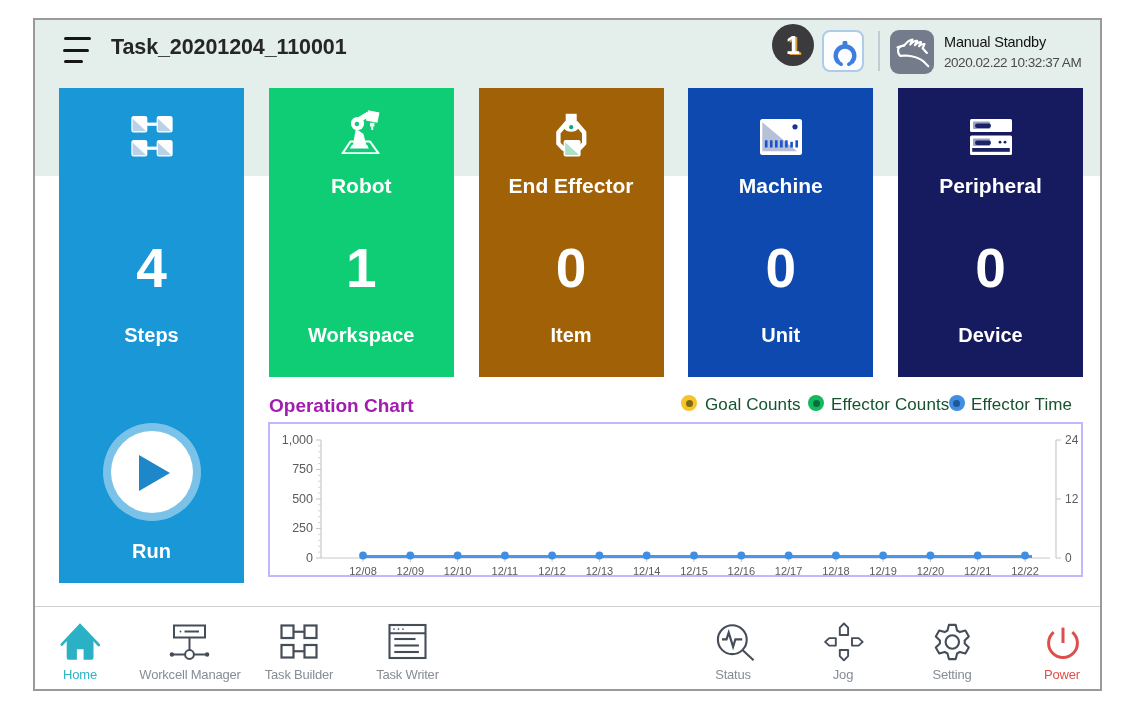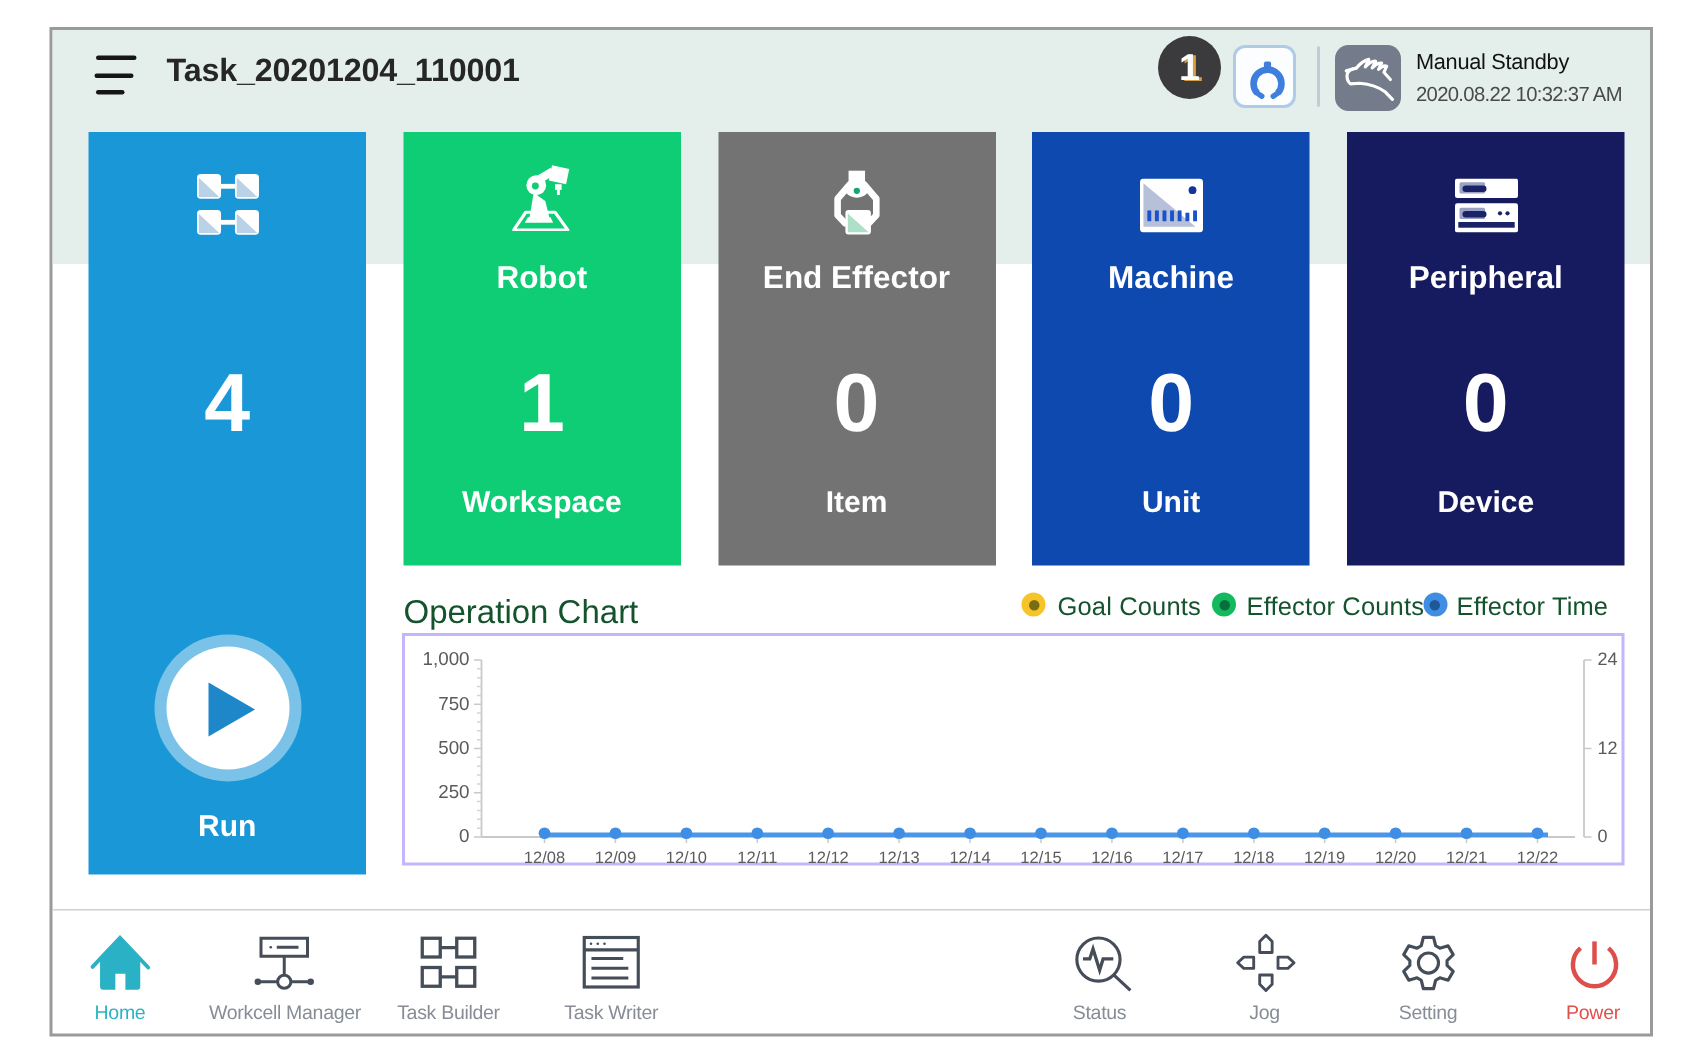--- a/index.html
+++ b/index.html
@@ -20,21 +20,21 @@
 #mdate { position:absolute; left:909px; top:35px; white-space:nowrap; font-size:13.5px; letter-spacing:-0.45px; color:#4a4a4a; }
 .card { position:absolute; top:68px; width:185px; text-align:center; }
 .cicon { position:absolute; left:0; width:185px; display:flex; justify-content:center; }
 .ctitle { position:absolute; top:86px; width:185px; font-size:21px; font-weight:bold; color:#fff; }
 .cnum { position:absolute; top:152px; width:185px; font-size:55px; font-weight:bold; color:#fff; line-height:56px; }
 .clab { position:absolute; width:185px; font-size:20px; font-weight:bold; color:#fff; }
 .ring { position:absolute; left:43.5px; top:335px; width:98px; height:98px; border-radius:50%; background:rgba(255,255,255,0.42); }
 .pcirc { position:absolute; left:51.5px; top:343px; width:82px; height:82px; border-radius:50%; background:#fff; }
 .ptri { position:absolute; left:80px; top:367px; width:0; height:0;
   border-left:31px solid #1d87c9; border-top:18.5px solid transparent; border-bottom:18.5px solid transparent; }
-#opchart { position:absolute; left:234px; top:375px; font-size:22px; font-weight:normal; color:#14532d; }
+#opchart { position:absolute; left:234px; top:375px; font-size:19px; font-weight:bold; color:#a21caf; }
 .ldot { position:absolute; top:375px; width:16px; height:16px; border-radius:50%; }
 .ldot i { position:absolute; left:4.5px; top:4.5px; width:7px; height:7px; border-radius:50%; display:block; }
 .ltxt { position:absolute; top:375px; font-size:17px; letter-spacing:0.1px; color:#14532d; }
 #chartbox { position:absolute; left:233px; top:402px; width:815px; height:155px; border:2px solid #c4b5fd; background:#fff; }
 #navline { position:absolute; left:0; top:586px; width:1067px; height:1px; background:#cdd1d4; }
 .nitem { position:absolute; top:598px; width:0; }
 .nicon { position:absolute; left:-22px; top:0; width:44px; height:44px; }
 .nlab { position:absolute; left:-75px; top:48.5px; width:150px; text-align:center; font-size:13px; letter-spacing:-0.2px; font-weight:normal; }
 </style></head>
 <body>
@@ -51,37 +51,38 @@
 <path d="M14.6,30.4 L17.2,32.2" stroke-width="3.6" stroke-linecap="round"></path>
 <path d="M27.4,30.4 L24.8,32.2" stroke-width="3.6" stroke-linecap="round"></path>
 <rect x="18.6" y="9" width="4.8" height="6.5" rx="1.4" fill="#3e7edd" stroke="none"></rect>
 </svg></div>
 <div id="vsep"></div>
 <div id="handsq"><svg width="44" height="44" viewBox="0 0 44 44" fill="none" stroke="#fff" stroke-width="2.1" stroke-linecap="round" stroke-linejoin="round">
 <path d="M7.5,17.2 L14.3,15.4 C16.5,12.6 19.5,10.3 22.5,9.6 L20.2,14.6 C22.3,12.3 25.1,10.6 27.1,10.8 L24.8,15.3 C26.8,13.2 29.2,11.8 31.1,12.1 L29,16.3 C30.8,14.6 32.9,13.6 34.5,14.1 L32.6,18.2 L36.9,23"></path>
 <path d="M14.3,15.4 C10.2,16 8,17.8 8,20.3 C8,22.8 9,24.9 10.3,25.9 L16.5,25.5 C23.5,26 29.5,28.2 33.6,31.4 L38.3,36.3"></path>
 </svg></div>
 <div id="mstat">Manual Standby</div>
-<div id="mdate">2020.08.22 10:32:37 AM</div>
+<div id="mdate">2020.02.22 10:32:37 AM</div>
 <div class="card" style="left:24.0px;background:#1a97d7;height:495px">
         <div class="cicon" style="top:28px">
           <svg width="42" height="41" viewBox="0 0 41.3 41">
             <rect x="0" y="0" width="16" height="16.5" rx="2.5" fill="#fff"></rect>
             <path d="M1.2,2.5 L14.8,15.3 L1.2,15.3 Z" fill="#b9d2e8"></path>
             <rect x="25.3" y="0" width="16" height="16.5" rx="2.5" fill="#fff"></rect>
             <path d="M26.5,2.5 L40.1,15.3 L26.5,15.3 Z" fill="#b9d2e8"></path>
             <rect x="15" y="6.6" width="11" height="3.2" fill="#fff"></rect>
             <rect x="0" y="24" width="16" height="16.5" rx="2.5" fill="#fff"></rect>
             <path d="M1.2,26.5 L14.8,39.3 L1.2,39.3 Z" fill="#b9d2e8"></path>
             <rect x="25.3" y="24" width="16" height="16.5" rx="2.5" fill="#fff"></rect>
             <path d="M26.5,26.5 L40.1,39.3 L26.5,39.3 Z" fill="#b9d2e8"></path>
             <rect x="15" y="30.6" width="11" height="3.2" fill="#fff"></rect>
           </svg>
         </div>
         <div class="cnum">4</div>
+        <div class="clab" style="top:236px">Steps</div>
         <div class="ring"></div>
         <div class="pcirc"></div>
         <div class="ptri"></div>
         <div class="clab" style="top:452px">Run</div>
       </div>
 <div class="card" style="left:233.75px;background:#0fcd74;height:289px">
         <div class="cicon" style="top:20px">
           <svg width="42" height="46" viewBox="0 0 42 46">
 <path d="M2.5,45.3 L10.5,33.5 H30 L38.5,45.3 Z" fill="none" stroke="#fff" stroke-width="2.1" stroke-linejoin="round"></path>
 <path d="M9.8,40.5 L12,36.8 H27 L28.8,40.5 Z" fill="#fff"></path>
@@ -91,21 +92,21 @@
 <circle cx="16.9" cy="16" r="2.3" fill="#0fcd74"></circle>
 <path d="M28,2.2 L39.5,4.6 L37.4,14.8 L25.9,12.4 Z" fill="#fff"></path>
 <rect x="30" y="14.8" width="4.4" height="3.8" fill="#fff"></rect>
 <rect x="31.3" y="18.6" width="1.9" height="3.4" fill="#fff"></rect>
 </svg>
         </div>
         <div class="ctitle">Robot</div>
         <div class="cnum">1</div>
         <div class="clab" style="top:236px">Workspace</div>
       </div>
-<div class="card" style="left:443.5px;background:#737373;height:289px">
+<div class="card" style="left:443.5px;background:#a16207;height:289px">
         <div class="cicon" style="top:25px">
           <svg width="41" height="45" viewBox="0 0 41 45">
 <path d="M15.5,10 L7.4,19.5 V30.5 L12.4,35.8" fill="none" stroke="#fff" stroke-width="4.4" stroke-linejoin="round" stroke-linecap="round"></path>
 <path d="M25.1,10 L33.2,19.5 V30.5 L28.2,35.8" fill="none" stroke="#fff" stroke-width="4.4" stroke-linejoin="round" stroke-linecap="round"></path>
 <rect x="14.7" y="0.8" width="11" height="11.5" fill="#fff"></rect>
 <path d="M14.7,11.5 H25.7 L27.8,15.2 Q24.6,18.8 20.2,18.8 Q15.8,18.8 12.6,15.2 Z" fill="#fff"></path>
 <circle cx="20.2" cy="14.2" r="2.1" fill="#14a37a"></circle>
 <rect x="12.6" y="27" width="17" height="16.4" rx="2" fill="#fff"></rect>
 <path d="M14.2,29.3 L28.1,41.9 H14.2 Z" fill="#aee0c9"></path>
 </svg>

